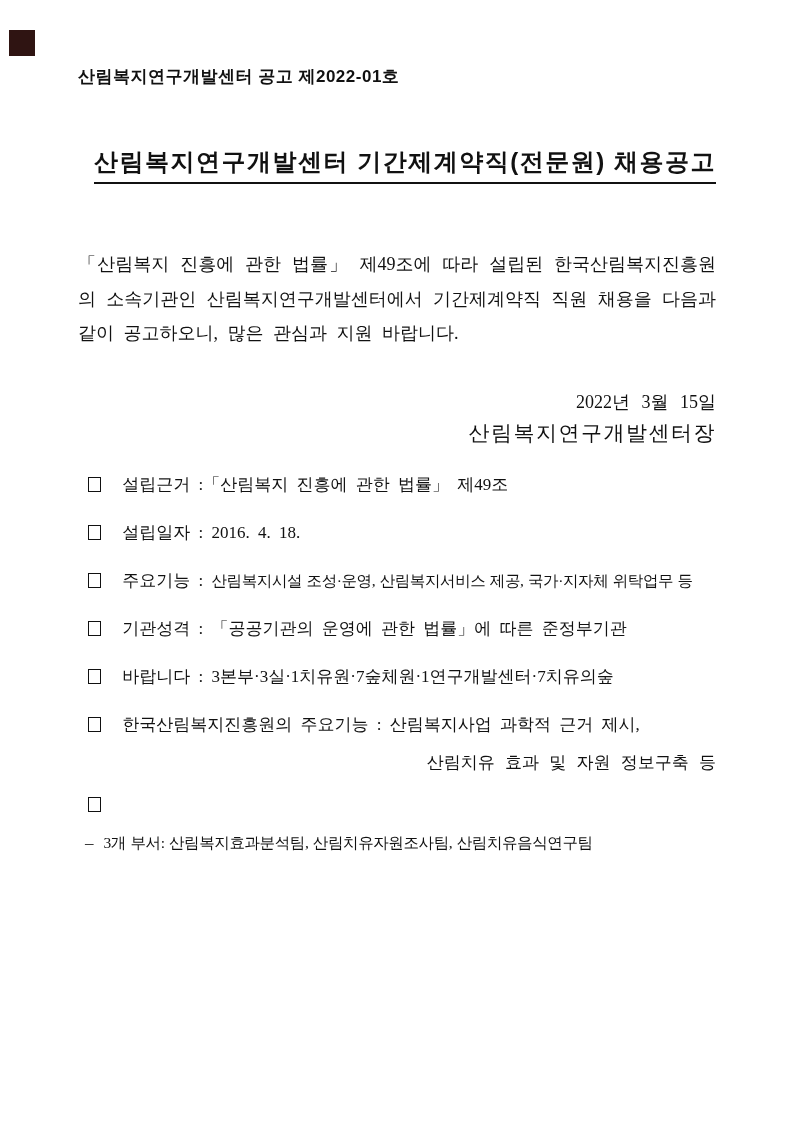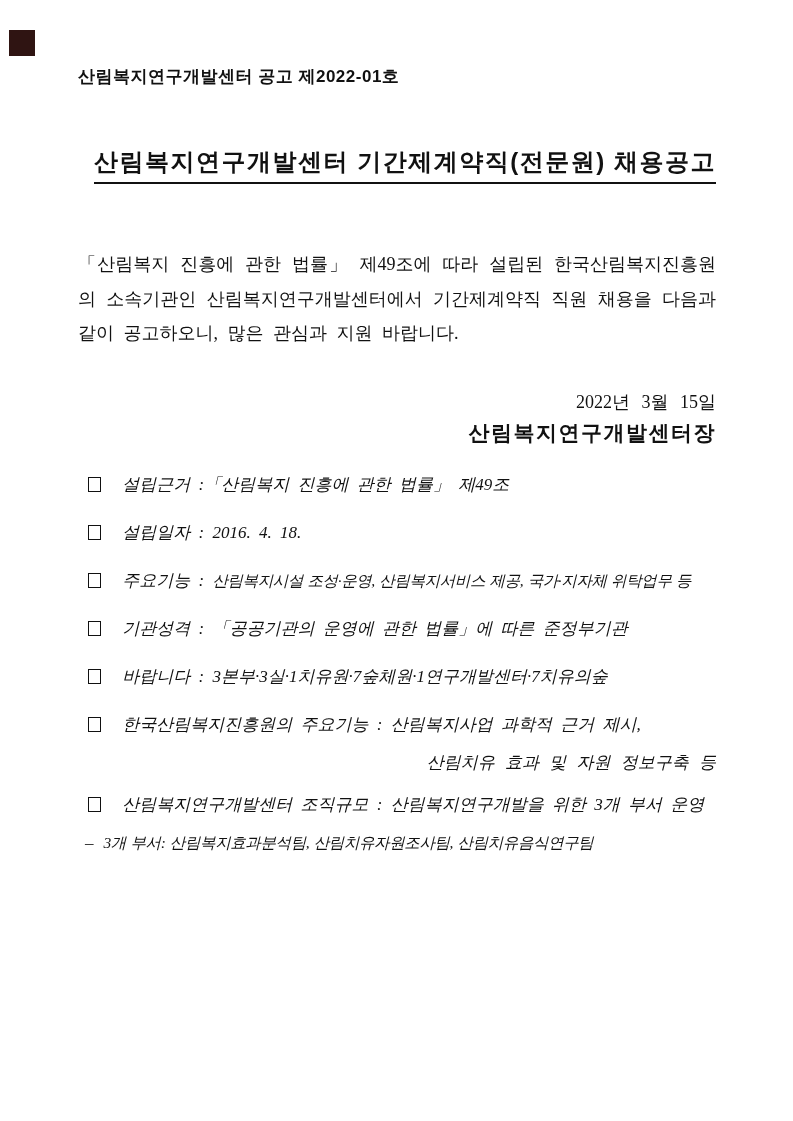--- a/index.html
+++ b/index.html
@@ -64,39 +64,38 @@
     text-align: right;
     font-size: 18px;
     line-height: 22px;
     word-spacing: 7px;
     white-space: nowrap;
   }
   .signature-line {
     margin-top: 7px;
     text-align: right;
     font-family: "Liberation Sans", "DejaVu Sans", sans-serif;
-    font-weight: 700;
+    font-weight: 400;
     font-size: 21px;
     line-height: 26px;
     letter-spacing: 1.5px;
     white-space: nowrap;
   }
   .section-heading {
     margin-top: 92px;
     font-family: "Liberation Sans", "DejaVu Sans", sans-serif;
     font-weight: 700;
     font-size: 19px;
     line-height: 25px;
     word-spacing: 5px;
     white-space: nowrap;
   }
   .item-list {
     margin-top: 28px;
     padding-left: 10px;
-    font-style: italic;
   }
   .item {
     font-size: 17px;
     line-height: 22px;
     margin-bottom: 26px;
     word-spacing: 4px;
     white-space: nowrap;
   }
   .item.tight {
     margin-bottom: 16px;
@@ -184,21 +183,20 @@
 
     <div class="item tight">
       <span class="checkbox"></span>
       <span>한국산림복지진흥원의 주요기능 : 산림복지사업 과학적 근거 제시,</span>
     </div>
 
     <div class="continuation-line">산림치유 효과 및 자원 정보구축 등</div>
 
     <div class="item tight">
       <span class="checkbox"></span>
-      <span>산림복지연구개발센터 조직규모 : 산림복지연구개발을 위한 3개 부서 운영</span>
     </div>
 
     <div class="dash-row">
       <span class="dash-bullet">–</span><span class="condensed">3개 부서: 산림복지효과분석팀, 산림치유자원조사팀, 산림치유음식연구팀</span>
     </div>
 
   </div>
 
 </div>
 

